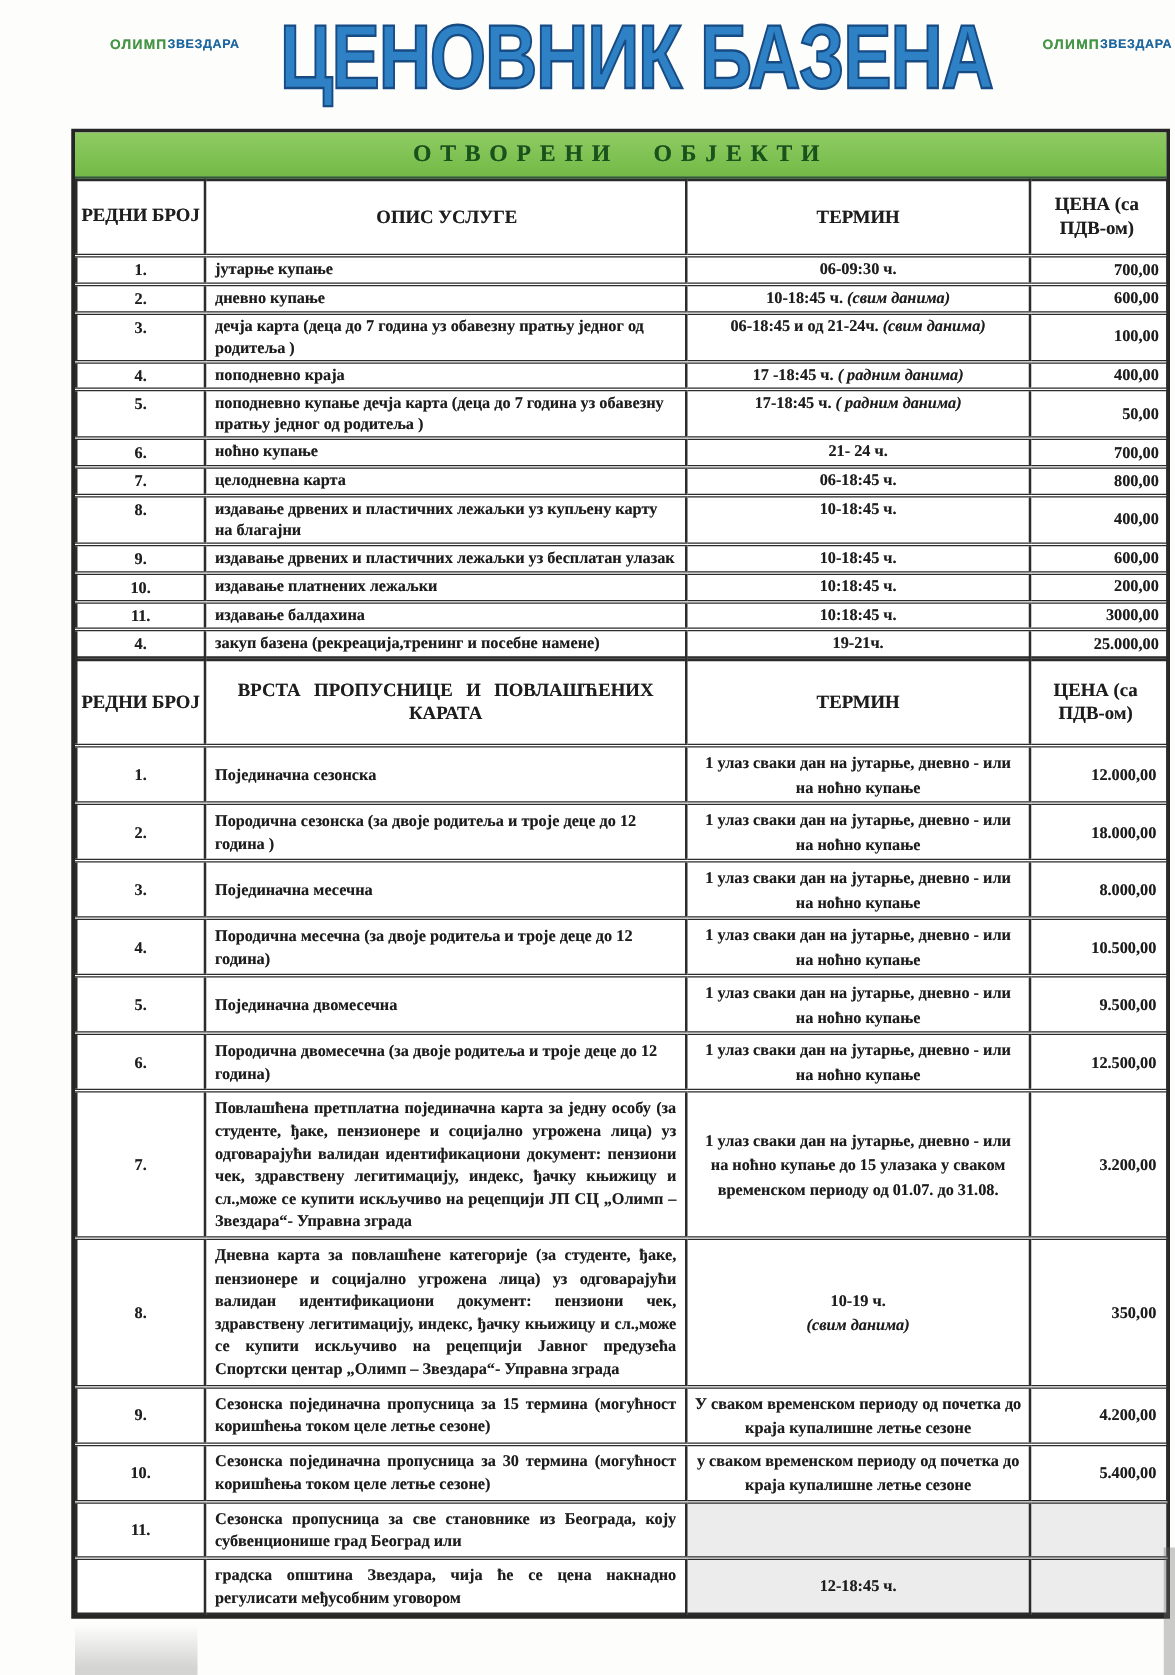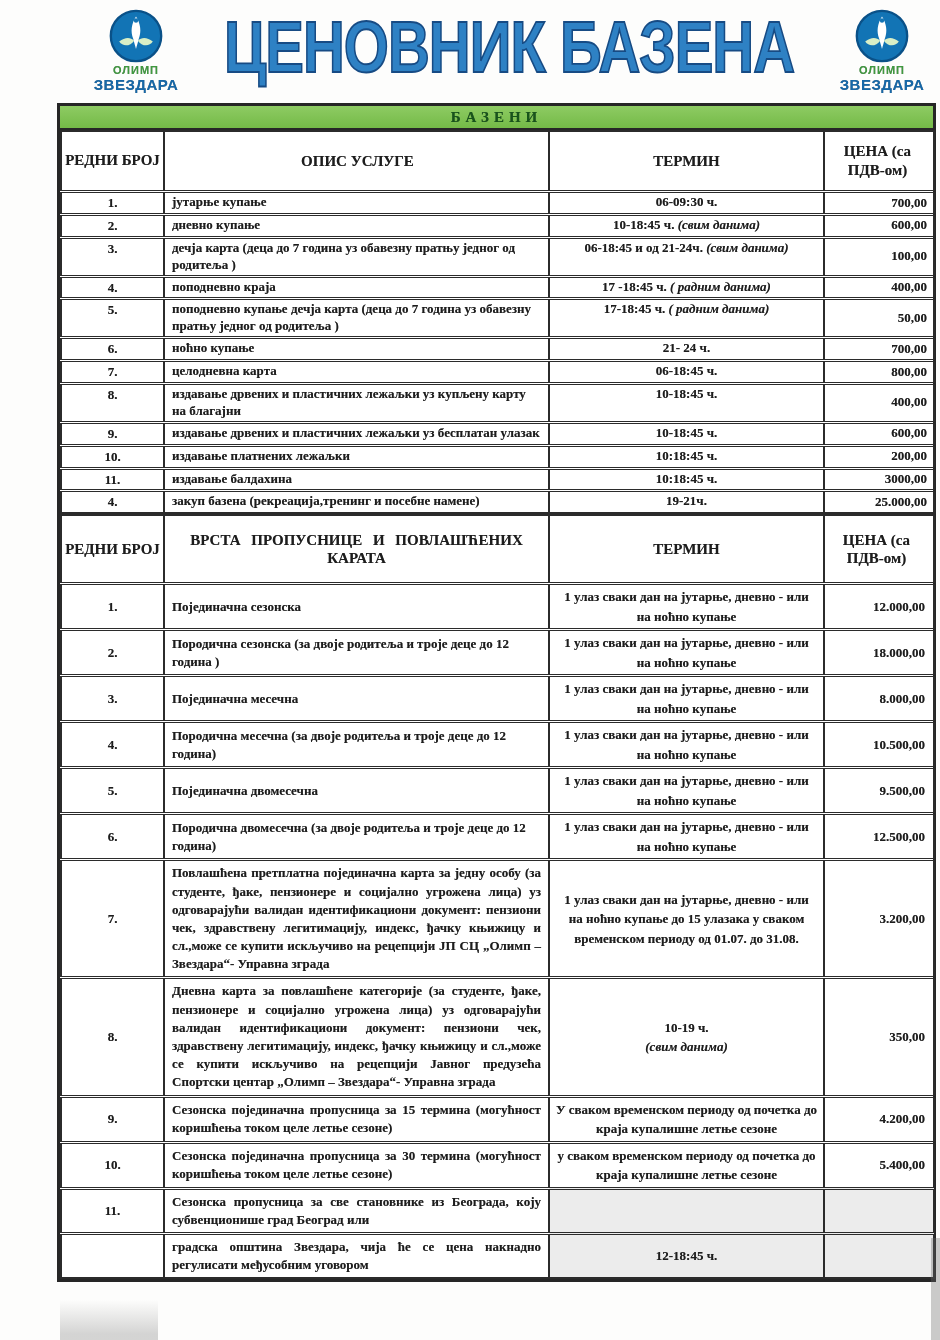--- a/index.html
+++ b/index.html
@@ -4,25 +4,25 @@
 <style>
   html,body{margin:0;padding:0;}
   body{width:940px;height:1340px;overflow:hidden;background:#ffffff;}
   .page{position:relative;width:940px;height:1340px;background:#fdfdfc;
         font-family:"Liberation Serif","DejaVu Serif",serif;color:#1d1d1d;
         text-shadow:0 0 .5px rgba(40,40,40,.55);}
 
   
   .hdr{display:flex;align-items:flex-start;justify-content:space-between;
        padding:8px 10px 0 88px;height:94px;}
-  .logo{width:96px;display:flex;flex-direction:column;align-items:center;
+  .logo{width:96px;display:flex;flex-direction:row;align-items:center;
         font-family:"Liberation Sans",sans-serif;font-weight:700;flex:0 0 auto;}
   .logo svg{width:56px;height:56px;display:block;}
   .logo-t1{font-size:11px;color:#3f9a3f;letter-spacing:1px;line-height:1.05;margin-top:1px;}
-  .logo-t2{font-size:15px;color:#1668a8;letter-spacing:.5px;line-height:1.05;text-align:center;}
+  .logo-t2{font-size:10px;color:#1668a8;letter-spacing:.5px;line-height:1.05;text-align:center;}
   .title{flex:1;text-align:center;margin:0;padding-top:1px;
          font-family:"Liberation Sans",sans-serif;font-weight:700;font-size:58px;
          line-height:1.05;color:#2e81c4;-webkit-text-stroke:1.5px #174b84;
          letter-spacing:-1px;transform:scaleY(1.25);transform-origin:top center;white-space:nowrap;}
 
   
   .doc{position:absolute;left:57px;top:103px;width:873px;border:3px solid #262626;background:#fff;}
   .bar{font-weight:700;text-align:center;color:#17541b;
        background:linear-gradient(#8ecb63,#74ba47);}
   .bar1{font-size:19px;letter-spacing:7px;word-spacing:16px;padding:7px 0 6px;
@@ -92,21 +92,21 @@
         <path d="M12 36 C18 31 24 31 28 35 C24 41 16 42 12 36 Z" fill="#d9efc6"></path>
         <path d="M48 36 C42 31 36 31 32 35 C36 41 44 42 48 36 Z" fill="#d9efc6"></path>
         <circle cx="30" cy="13.5" r="2.4" fill="#1274b5"></circle>
       </svg>
       <div class="logo-t1">ОЛИМП</div>
       <div class="logo-t2">ЗВЕЗДАРА</div>
     </div>
   </header>
 
   <div class="doc">
-    <div class="bar bar2">БАЗЕНИ</div>
+    <div class="bar bar1">ОТВОРЕНИ ОБЈЕКТИ</div>
 
     <table class="t t1">
       <colgroup>
           <col class="co-num">
           <col class="co-desc">
           <col class="co-termin">
           <col class="co-price">
         </colgroup>
       <thead>
         <tr>

